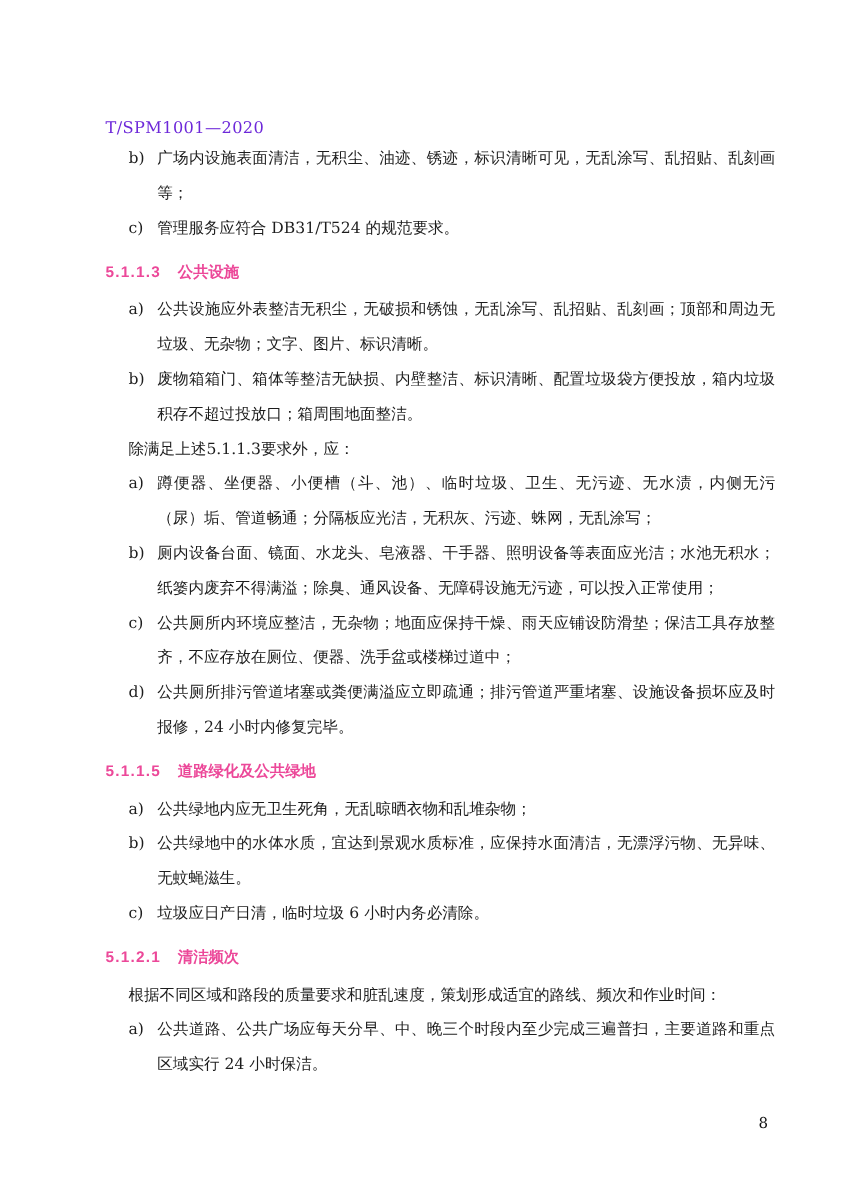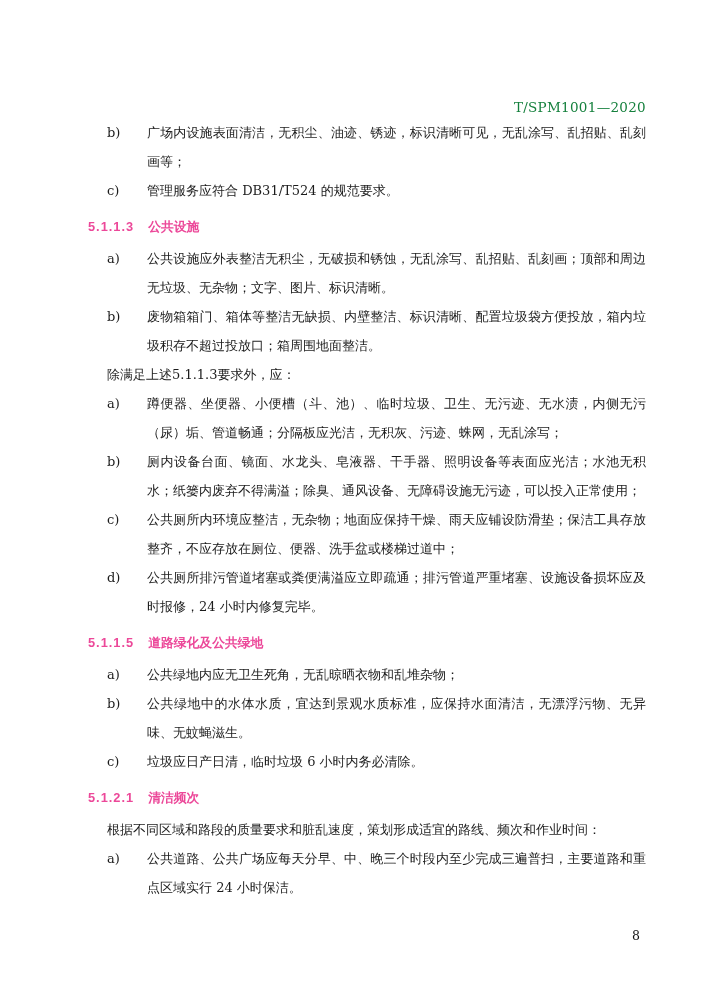--- a/index.html
+++ b/index.html
@@ -11,25 +11,25 @@
     color:#1c1c1c;
     font-family:"DejaVu Serif","Liberation Serif",serif;
   }
   .content{
     position:absolute;
     left:88px;right:60px;top:96px;
     font-size:13px;
     line-height:29px;
   }
   .header-line{
-    text-align:right;
+    text-align:left;
     font-size:13.5px;
     line-height:22px;
     letter-spacing:0.3px;
-    color:#15803d;
+    color:#6d28d9;
   }
   .h{
     font-family:"Liberation Sans","DejaVu Sans",sans-serif;
     font-weight:bold;
     font-size:12.8px;
     line-height:29px;
     margin-top:7px;
     margin-bottom:3px;
     color:#ec4899;
   }
@@ -39,21 +39,20 @@
     margin-left:19px;
   }
   .li .lbl{
     flex:none;
     width:24px;
   }
   .li .txt{
     flex:1;
     text-align:justify;
     text-justify:inter-ideograph;
-    margin-left:16px;
   }
   .para{
     margin-left:19px;
     text-align:justify;
   }
   .footer-page{
     position:absolute;
     right:66px;
     top:928px;
     font-size:12.5px;

